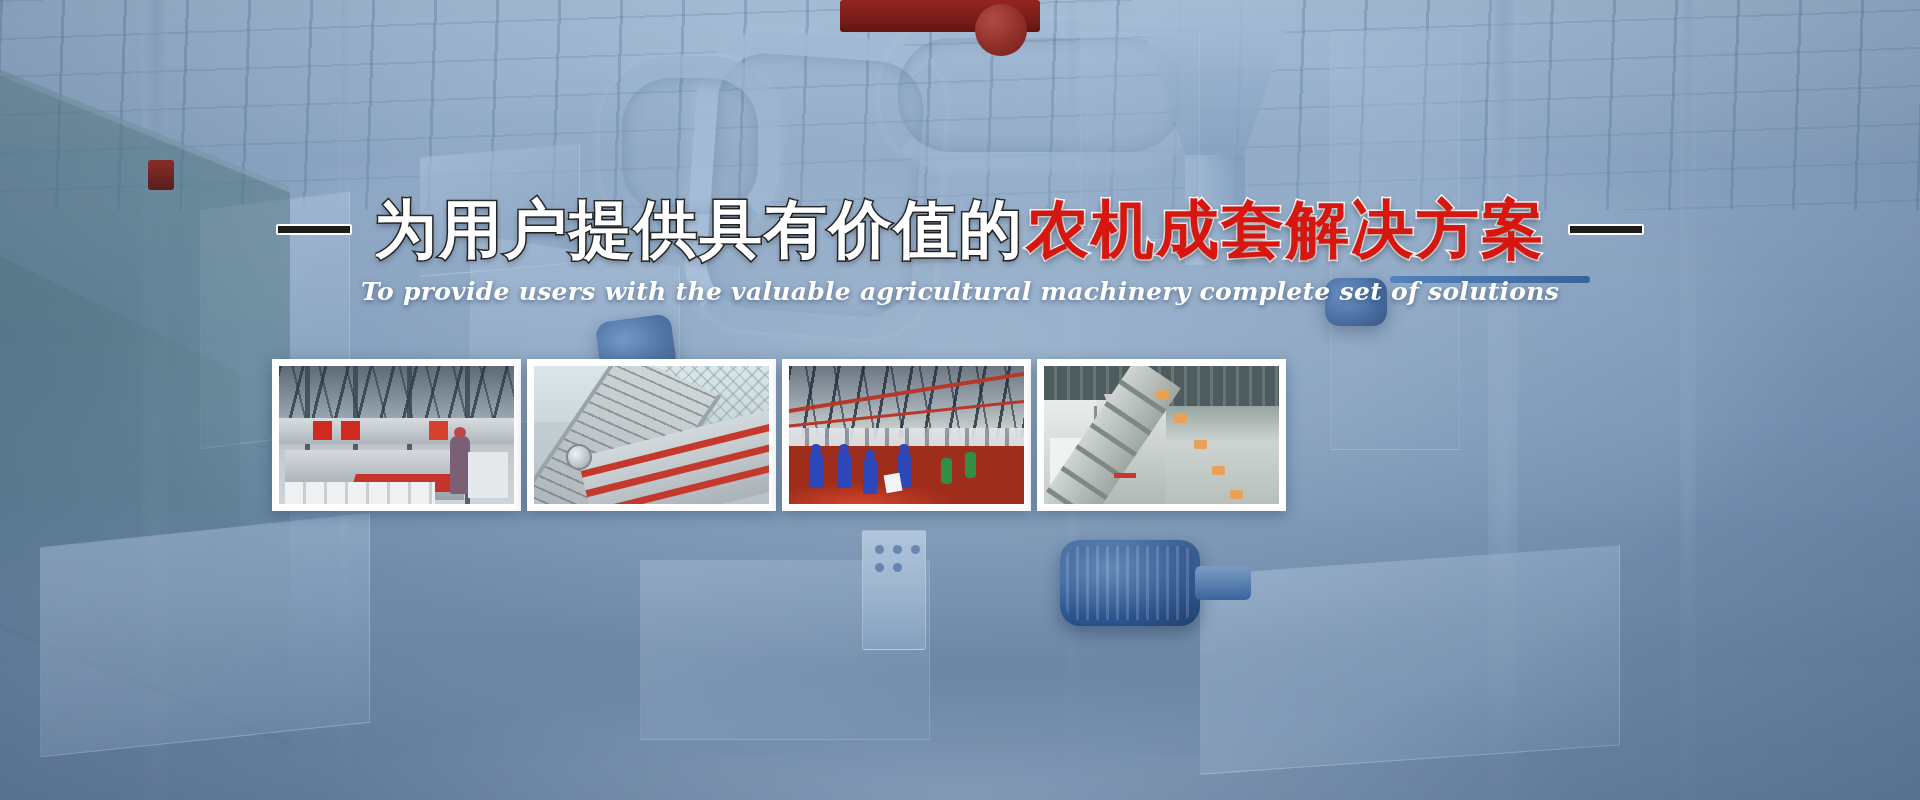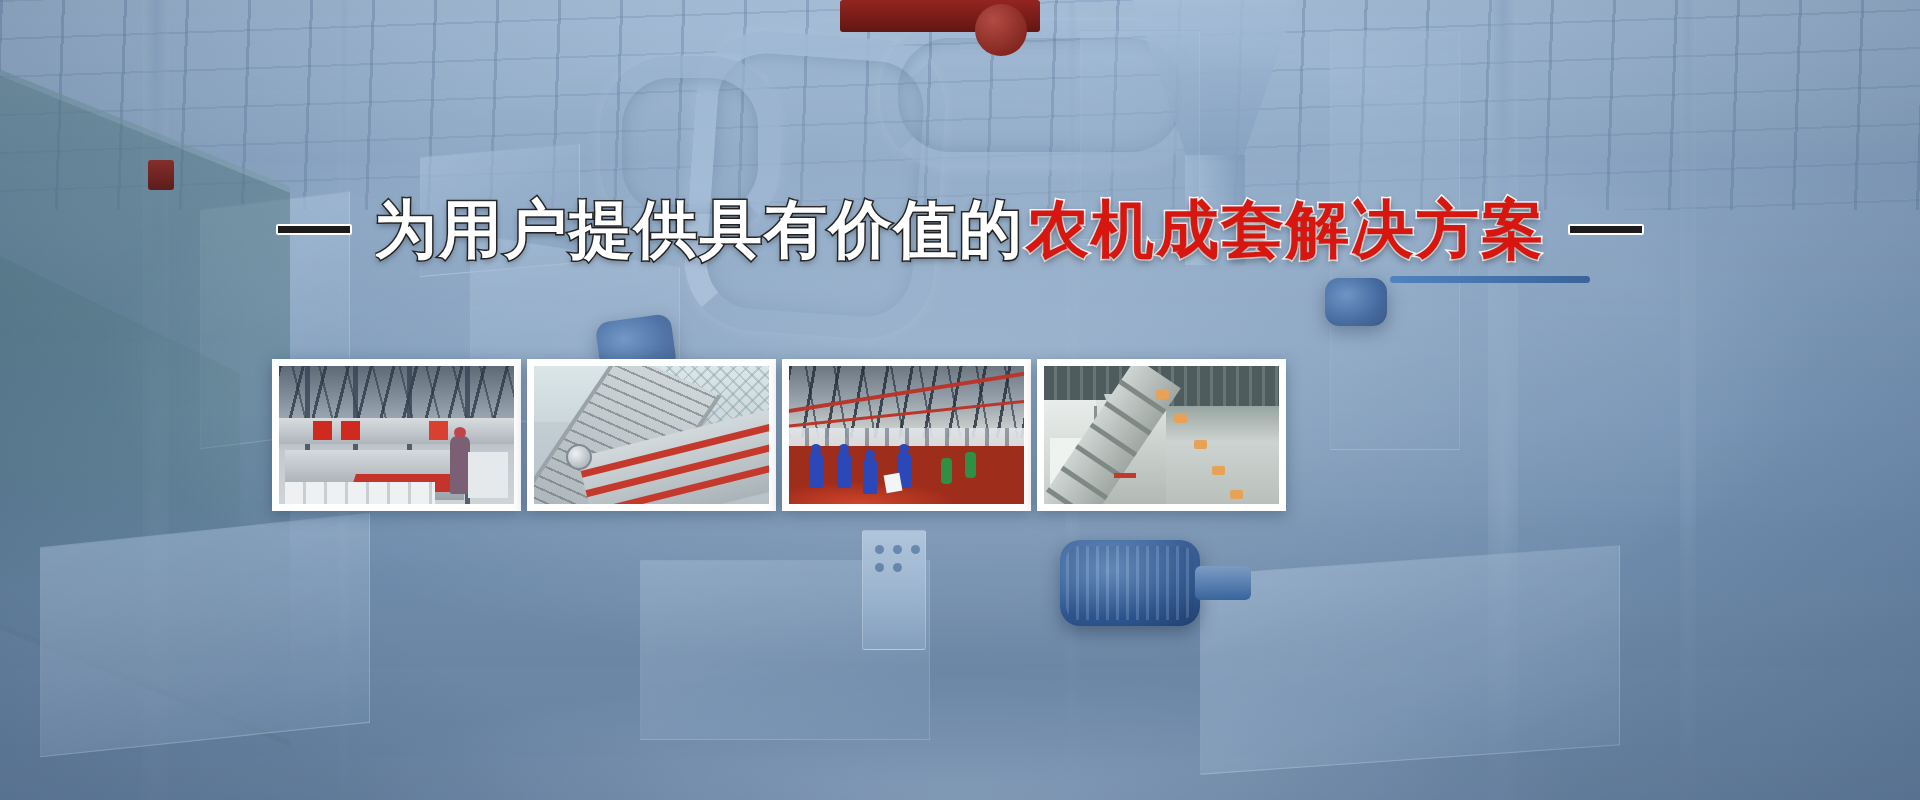--- a/index.html
+++ b/index.html
@@ -354,20 +354,21 @@
     <div class="bg-haze"></div>
     <div class="vignette"></div>
   </div>
 
   <div class="content">
 
     <div class="headline">
       <span class="dash"></span><span class="hl-white">为用户提供具有价值的</span><span class="hl-red">农机成套解决方案</span><span class="dash"></span>
     </div>
 
+    <div class="subtitle">To provide users with the  valuable agricultural machinery complete set of solutions</div>
 
     <div class="thumbs">
 
       <div class="thumb">
         <div class="thumb-inner t1">
           <div class="rafters"></div>
           <div class="colstrip" style="left:26px"></div>
           <div class="colstrip" style="left:74px"></div>
           <div class="colstrip" style="left:128px"></div>
           <div class="colstrip" style="left:186px"></div>

